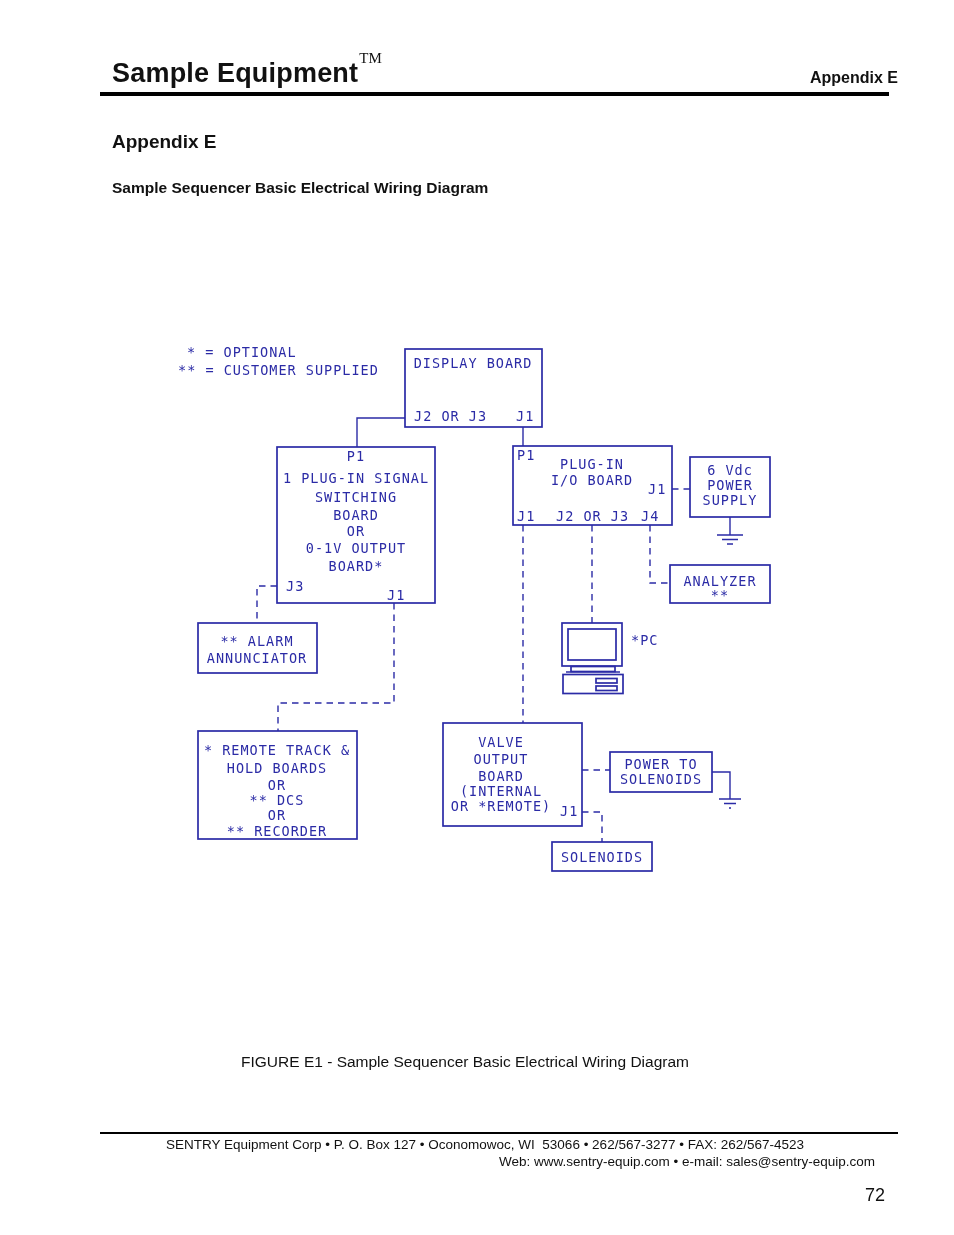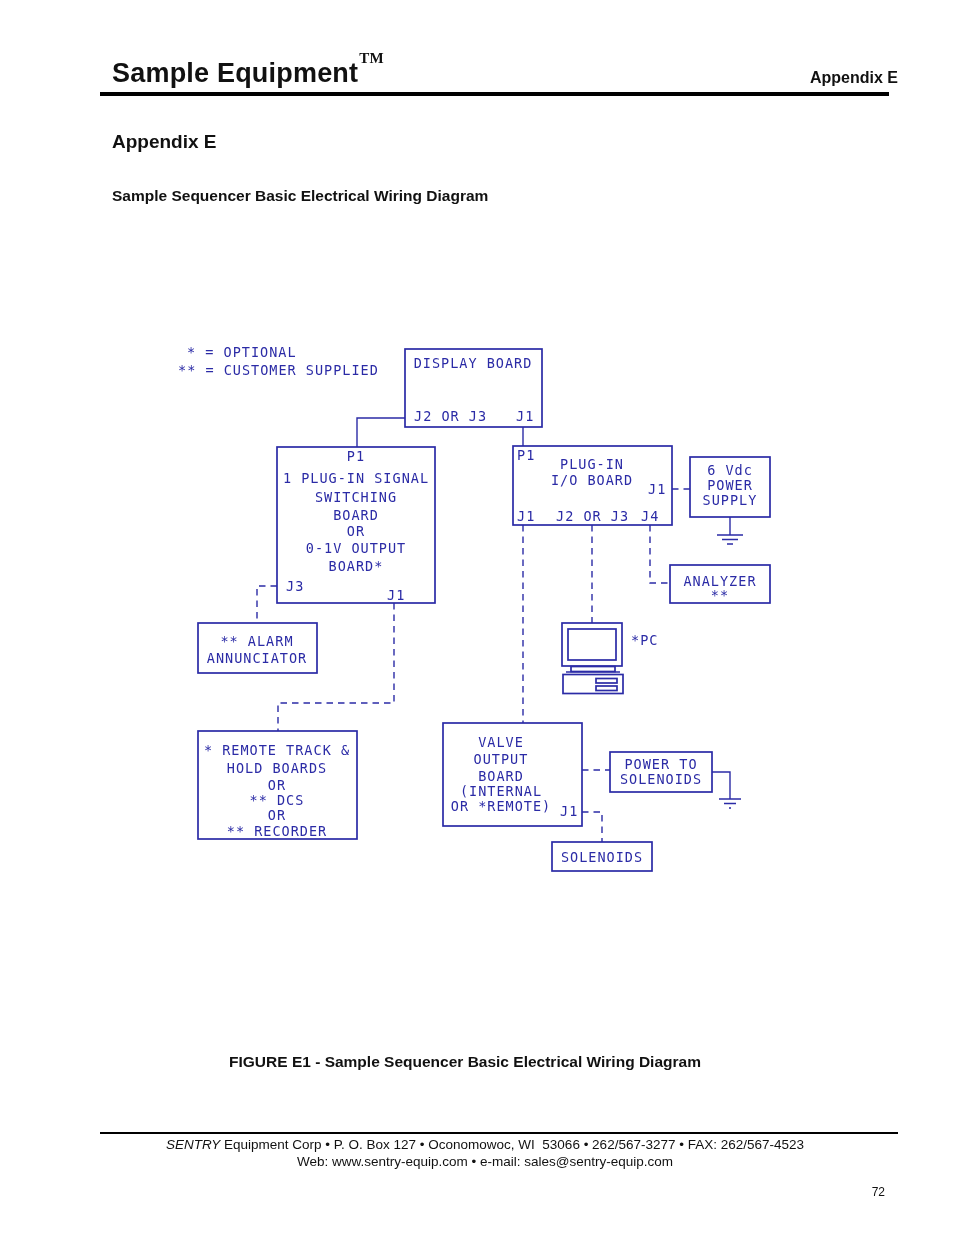--- a/index.html
+++ b/index.html
@@ -1,31 +1,31 @@
 <!DOCTYPE html>
 <html><head>
 <meta charset="utf-8">
 <style>
   html,body{margin:0;padding:0;background:#ffffff;}
   .page{position:relative;width:954px;height:1235px;background:#ffffff;overflow:hidden;
         font-family:"Liberation Sans", sans-serif;color:#111111;}
   .abs{position:absolute;}
   .hdr-title{left:112px;top:60px;font-size:27px;font-weight:bold;letter-spacing:0.2px;line-height:1;}
-  .hdr-title sup{font-family:"Liberation Serif", serif;font-weight:bold;font-size:15px;
+  .hdr-title sup{font-family:"Liberation Serif", serif;font-weight:normal;font-size:15px;
                  position:relative;top:-9px;left:1px;}
   .hdr-right{left:700px;top:69px;width:198px;text-align:right;font-size:16px;font-weight:bold;}
   .hdr-rule{left:100px;top:92px;width:789px;height:4px;background:#000000;}
   .sec-heading{left:112px;top:131px;font-size:19px;font-weight:bold;}
-  .sub-heading{left:112px;top:179px;font-size:15.5px;font-weight:bold;margin-top:8px;}
-  .caption{left:0px;top:1053px;width:930px;text-align:center;font-size:15.5px;font-weight:bold;}
+  .sub-heading{left:112px;top:179px;font-size:15.5px;font-weight:bold;}
+  .caption{left:0px;top:1053px;width:930px;text-align:center;font-size:15.5px;}
   .ftr-rule{left:100px;top:1132px;width:798px;height:2px;background:#000000;}
   .ftr-line1{left:95px;top:1137px;width:780px;text-align:center;font-size:13.5px;white-space:pre;}
-  .ftr-line1 .co{font-style:italic;}
-  .ftr-line2{left:95px;top:1154px;width:780px;text-align:center;font-size:13.5px;white-space:pre;}
-  .page-num{left:800px;top:1185px;width:85px;text-align:right;font-size:12px;}
+  .ftr-line1 .co{}
+  .ftr-line2{left:95px;top:1154px;width:780px;text-align:right;font-size:13.5px;white-space:pre;}
+  .page-num{left:800px;top:1185px;width:85px;text-align:right;font-size:18px;}
   svg.diagram{position:absolute;left:0;top:0;pointer-events:none;}
   svg.diagram text{font-family:"DejaVu Sans Mono", monospace;font-size:13.5px;
                    letter-spacing:1px;fill:#2b2ba6;}
   svg.diagram .shape{fill:none;stroke:#2b2ba6;stroke-width:1.7;}
   svg.diagram .wire{fill:none;stroke:#2b2ba6;stroke-width:1.4;}
   svg.diagram .dashed{stroke-dasharray:6.5 5;}
 </style>
 </head>
 <body>
 

